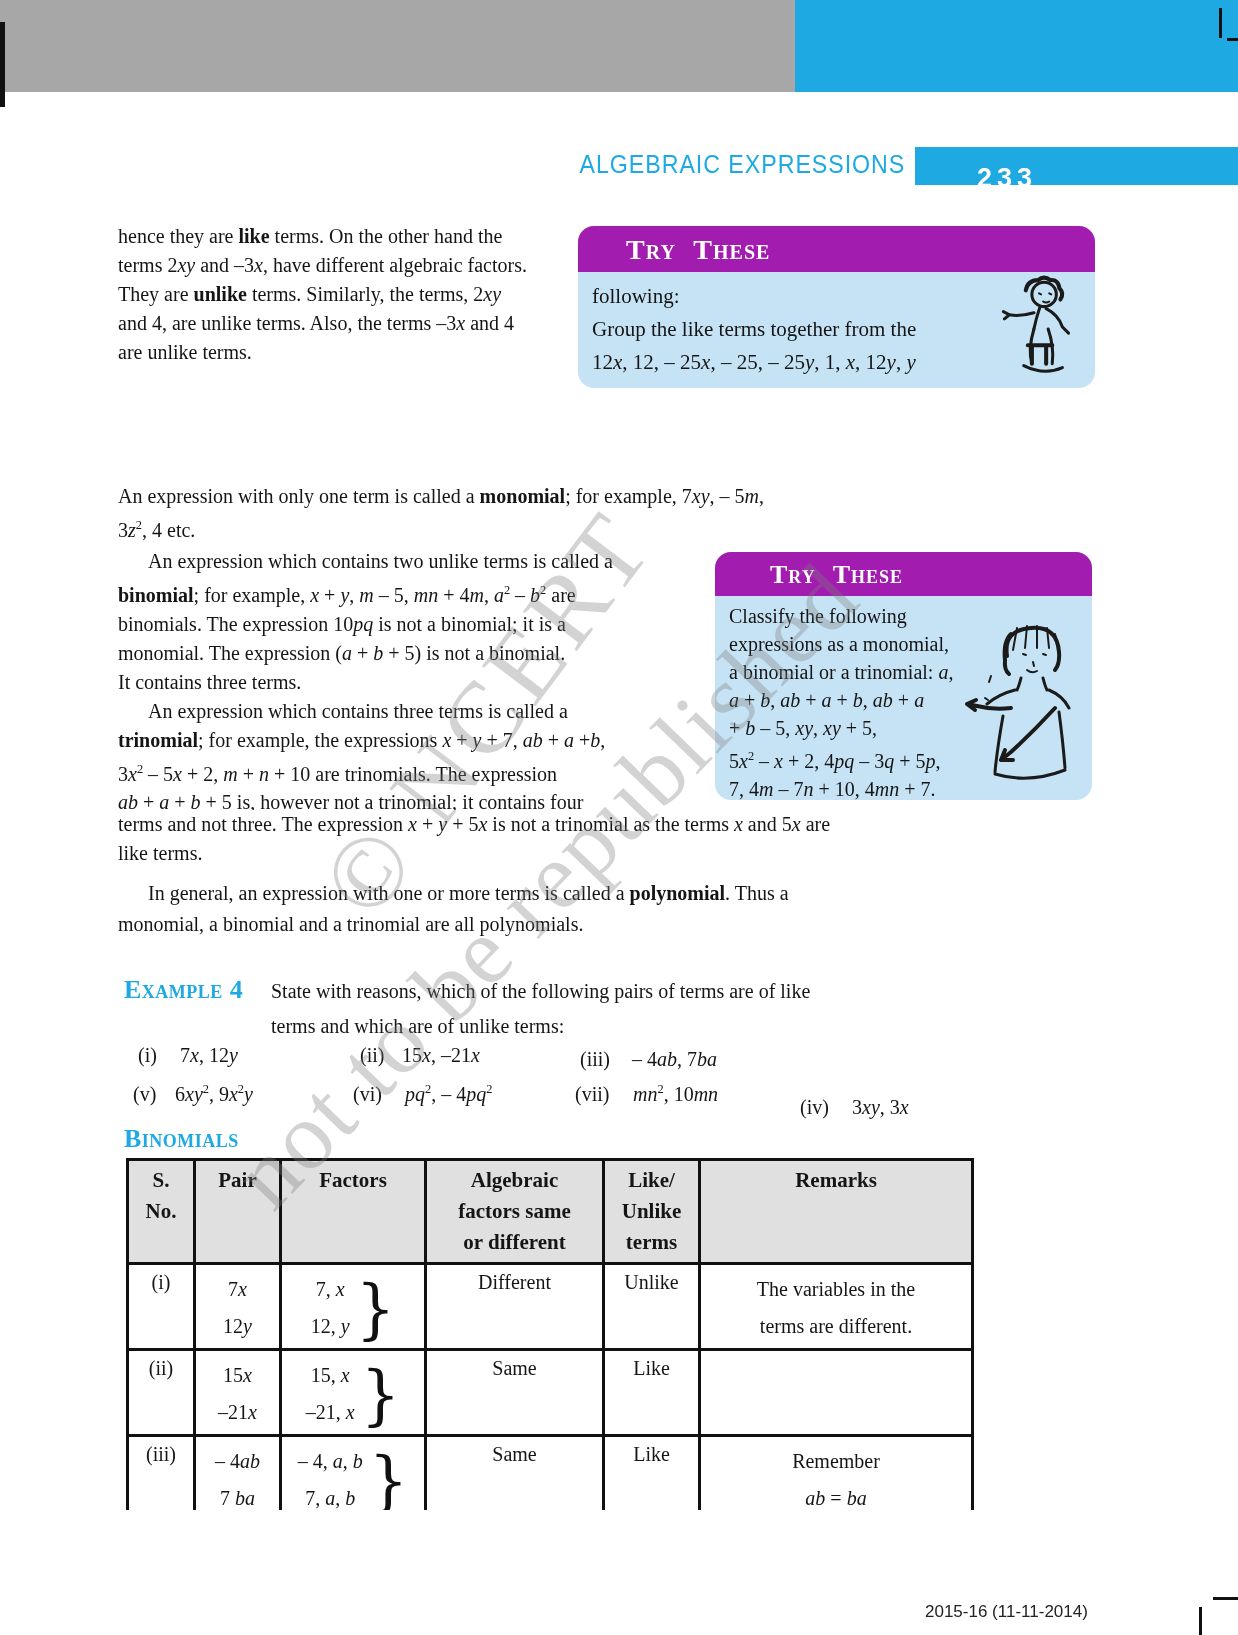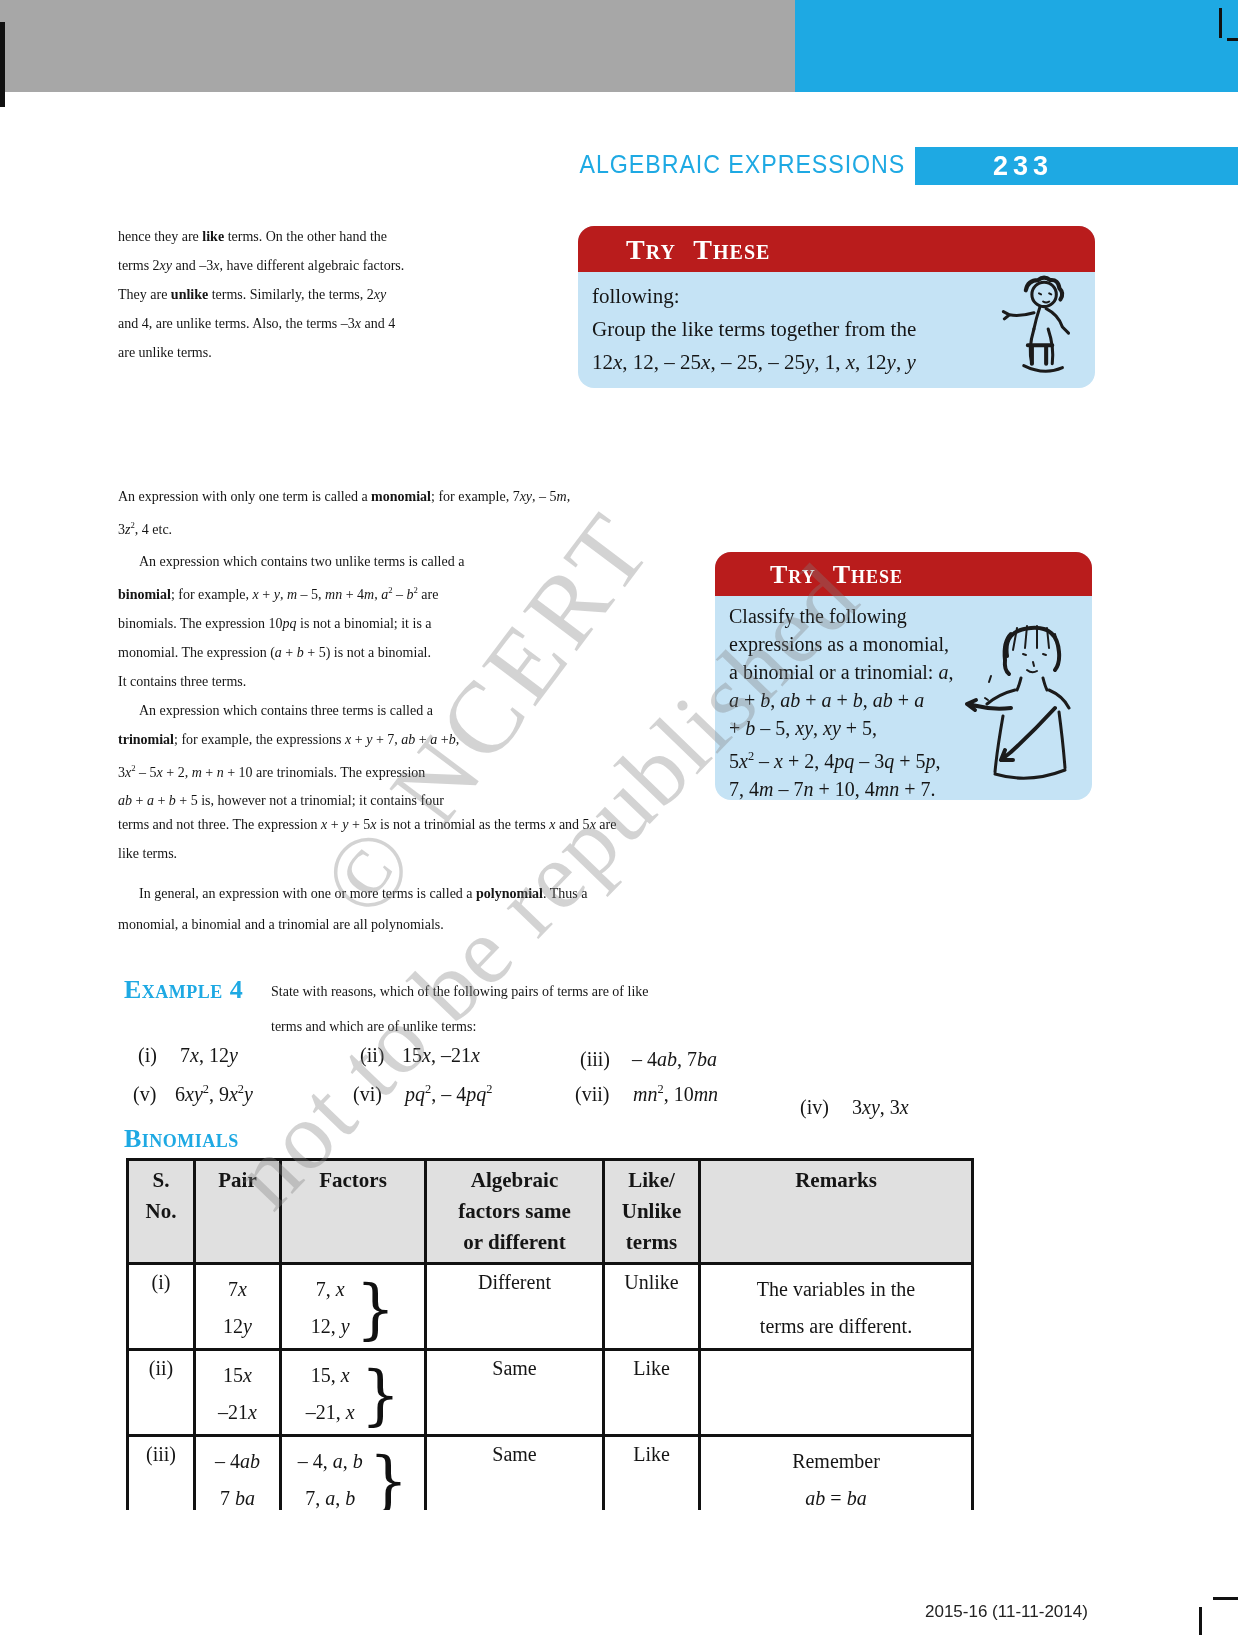--- a/index.html
+++ b/index.html
@@ -11,29 +11,29 @@
   
   .banner-gray{left:0;top:0;width:795px;height:92px;background:#a7a7a7;}
   .banner-cyan{left:795px;top:0;width:443px;height:92px;background:#1ea9e3;}
   .mark{background:#111;}
 
   
   .running-head{top:150px;right:333px;font-family:"Liberation Sans",sans-serif;
     color:#1ea9e3;font-size:25px;letter-spacing:1px;transform:scaleX(.93);transform-origin:right;}
   .pagenum-box{left:915px;top:147px;width:323px;height:38px;background:#1ea9e3;}
   .pagenum{font-family:"Liberation Sans",sans-serif;color:#fff;font-weight:bold;
-    font-size:27px;letter-spacing:5px;padding:4px 0 0 78px;}
-
-  
-  .tb{font-size:14px;line-height:29px;overflow:hidden;}
+    font-size:27px;letter-spacing:5px;padding:4px 0 0 62px;margin-top:12px;}
+
+  
+  .tb{font-size:20px;line-height:29px;overflow:hidden;}
   .tb .ln{text-align:left;}
 
   
   .trybox{border-radius:16px;overflow:hidden;background:#c5e3f5;}
-  .trybox-head{background:#b91c1c;color:#fff;font-weight:bold;font-variant:small-caps;
+  .trybox-head{background:#a21caf;color:#fff;font-weight:bold;font-variant:small-caps;
     font-size:28px;letter-spacing:1px;word-spacing:10px;padding:8px 0 6px 0;}
   .trybox-body{font-size:21px;line-height:33px;padding:8px 12px 6px 14px;overflow:hidden;}
   .sketch{position:absolute;}
   .sketch svg{stroke:#1b1b1b;fill:none;stroke-width:3;stroke-linecap:round;stroke-linejoin:round;}
 
   
   .sec-num{color:#1ea9e3;font-weight:bold;font-size:31px;}
   .sec-title{color:#1ea9e3;font-weight:bold;font-variant:small-caps;font-size:28px;letter-spacing:.5px;}
   .minihead{color:#1ea9e3;font-weight:bold;font-variant:small-caps;font-size:26px;letter-spacing:.5px;}
 

